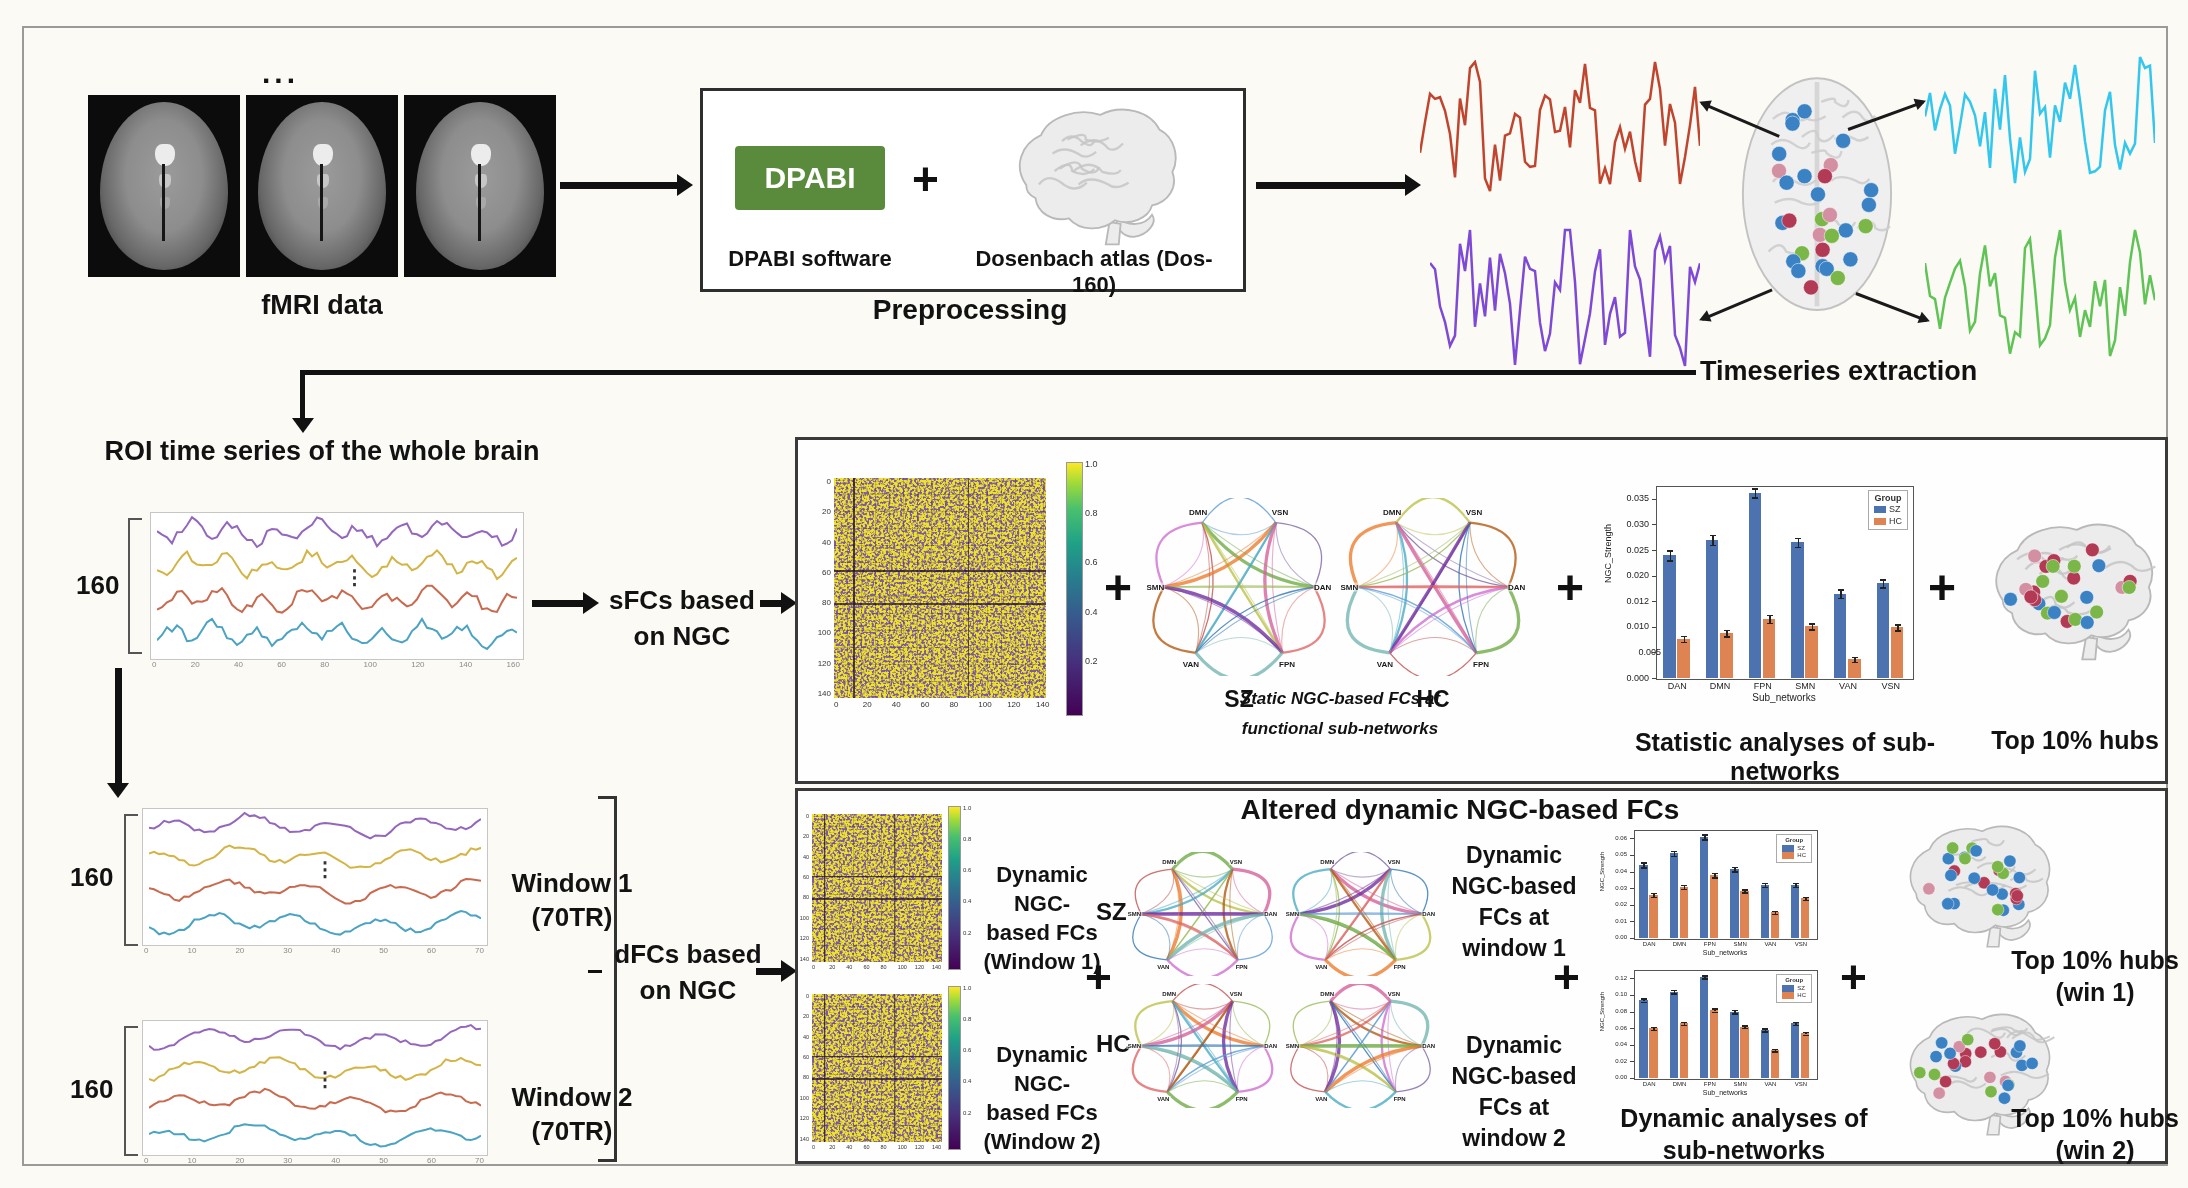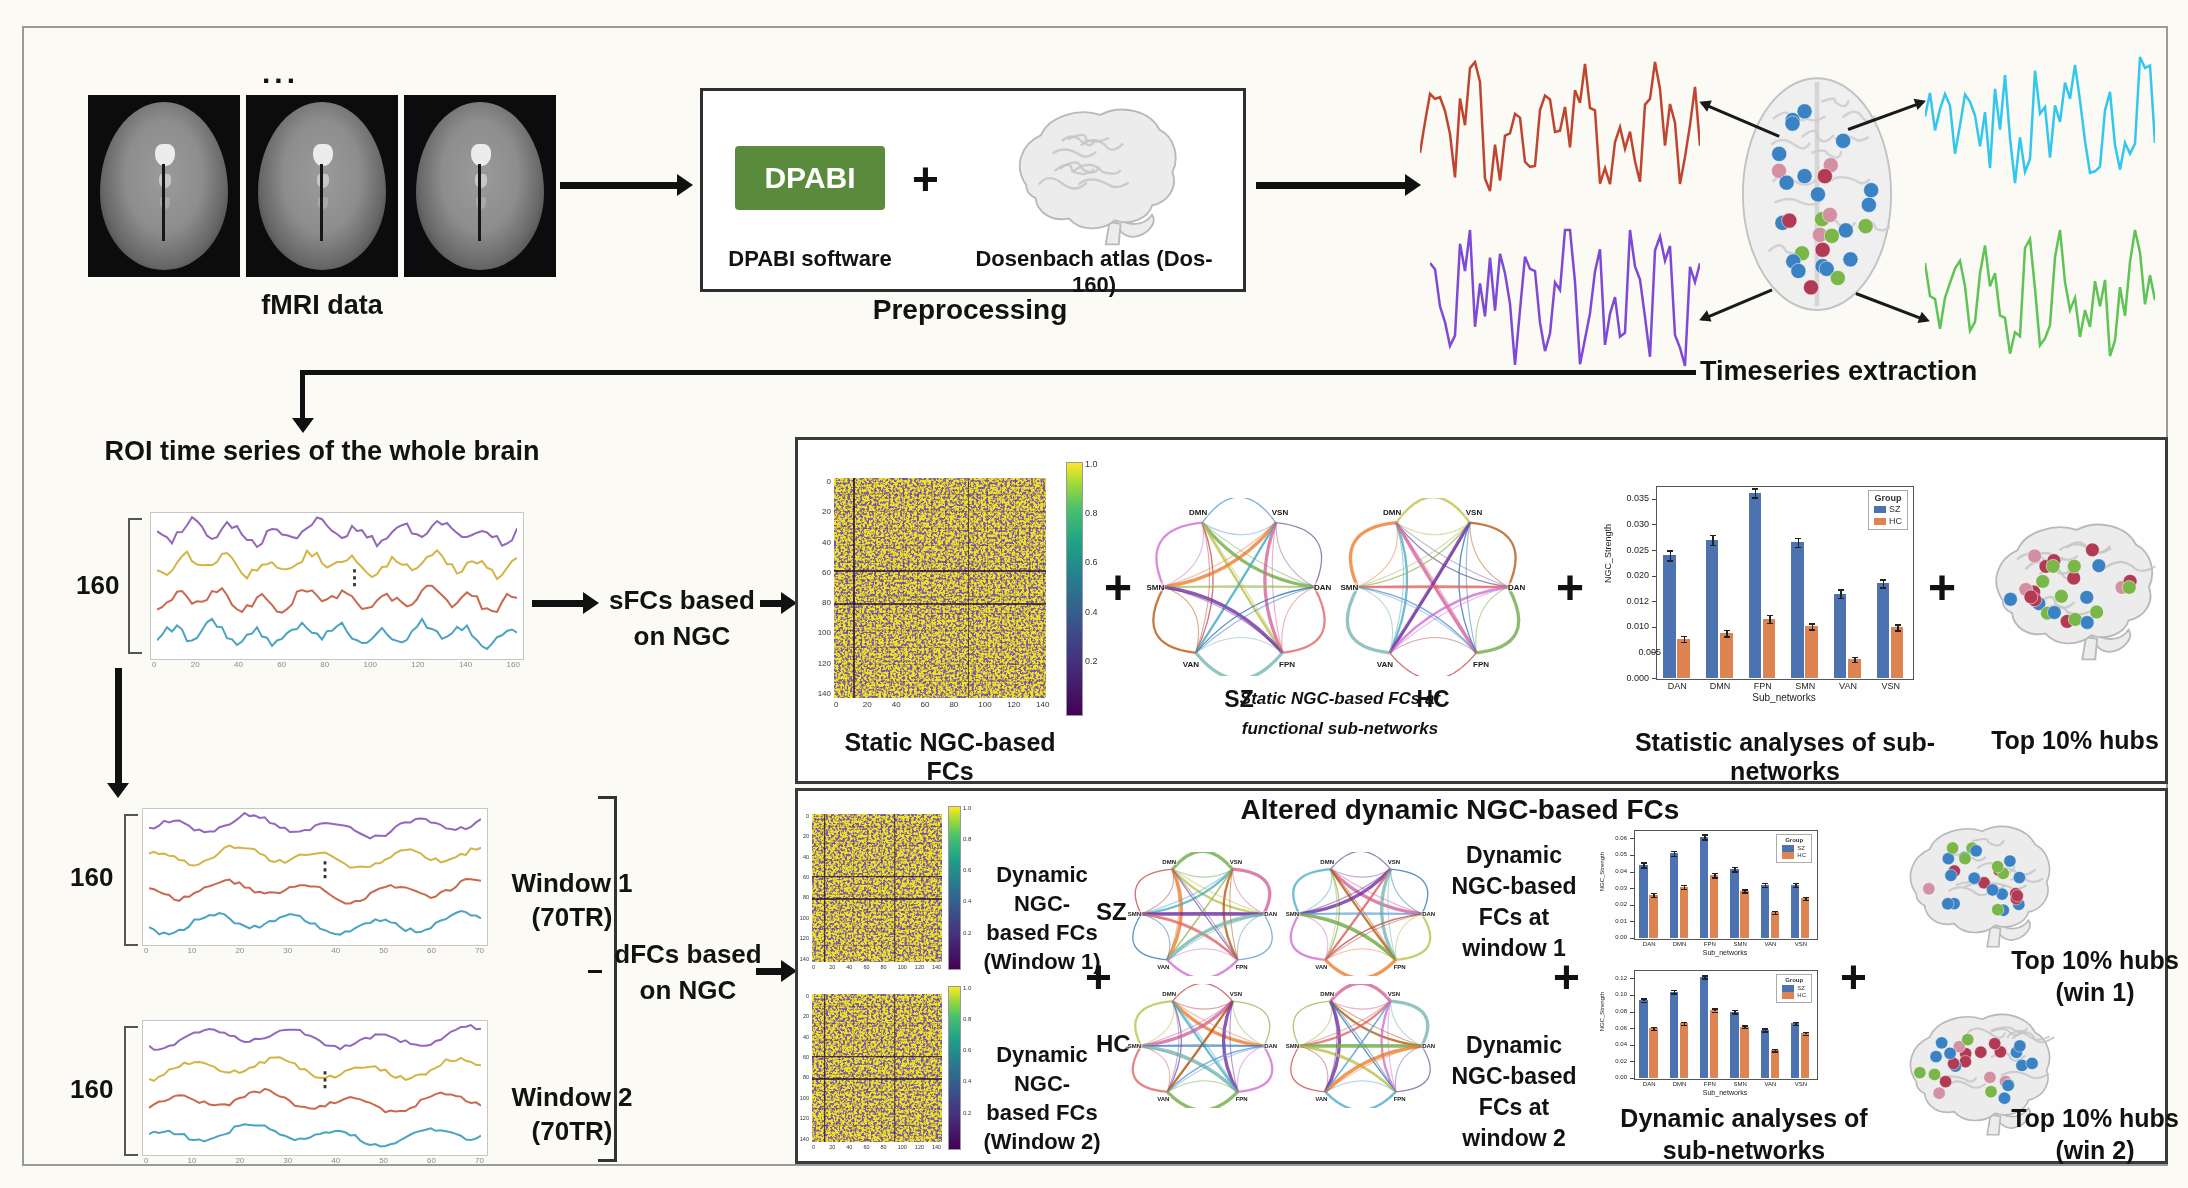--- a/index.html
+++ b/index.html
@@ -352,21 +352,20 @@
       <div class="mx-yt" style="font-size: 8px; top: 211px;">140</div>
       <div class="mx-xt" style="font-size: 8px; top: 222px; left: 202px;">140</div>
     </div>
   <div class="colorbar" style="left:1066px;top:462px;width:15px;height:252px;">
       <div class="cb-t" style="left: 18px; top: -3.95px; font-size: 9px;">1.0</div>
       <div class="cb-t" style="left: 18px; top: 45.25px; font-size: 9px;">0.8</div>
       <div class="cb-t" style="left: 18px; top: 94.45px; font-size: 9px;">0.6</div>
       <div class="cb-t" style="left: 18px; top: 143.65px; font-size: 9px;">0.4</div>
       <div class="cb-t" style="left: 18px; top: 192.85px; font-size: 9px;">0.2</div>
     </div>
-  <div class="abs b center" style="left:818px;top:728px;width:264px;font-size:25px;">Static NGC-based FCs</div>
 
   <div class="plus" style="left:1104px;top:560px;font-size:48px;">+</div>
 
   <div class="connectome" style="left:1150px;top:498px;width:178px;height:178px;"><svg width="178" height="178">
         <path d="M52.2,24.7 Q89.0,-26.7 125.8,24.7" fill="none" stroke="#5b9bd5" stroke-width="1.3" opacity="0.8"></path>
         <path d="M52.2,24.7 Q-11.9,31.1 13.7,89.0" fill="none" stroke="#cf6fd1" stroke-width="2.3" opacity="0.8"></path>
         <path d="M52.2,24.7 Q94.8,79.4 164.3,89.0" fill="none" stroke="#70ad47" stroke-width="3.3" opacity="0.8"></path>
         <path d="M52.2,24.7 Q77.0,89.2 45.7,154.8" fill="none" stroke="#c0504d" stroke-width="1.3" opacity="0.8"></path>
         <path d="M52.2,24.7 Q90.0,89.2 132.3,154.8" fill="none" stroke="#bcc24a" stroke-width="2.3" opacity="0.8"></path>
         <path d="M125.8,24.7 Q83.2,79.4 13.7,89.0" fill="none" stroke="#ed7d31" stroke-width="3.3" opacity="0.8"></path>

